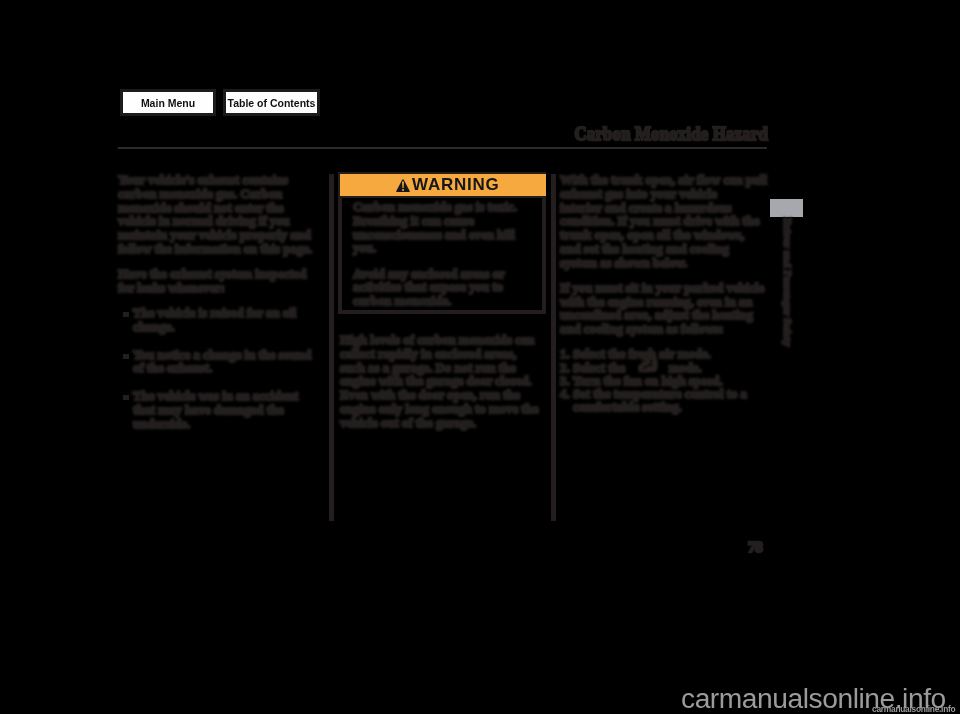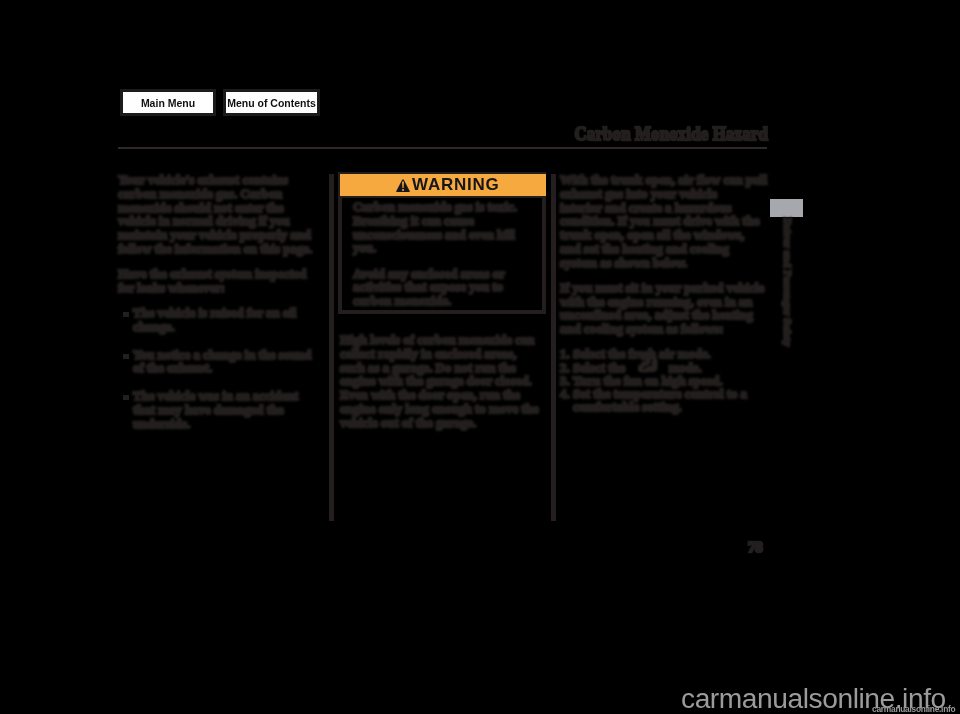--- a/index.html
+++ b/index.html
@@ -64,21 +64,21 @@
       -webkit-font-smoothing:antialiased;}
   #wm2{position:absolute;left:872px;top:705px;color:#9b9b9b;font-size:8.4px;
        font-family:"Liberation Sans",sans-serif;font-weight:bold;letter-spacing:-0.26px;
        line-height:8px;}
 </style>
 </head>
 <body>
 
 <div class="page">
   <div class="btn" id="btn-main">Main Menu</div>
-  <div class="btn" id="btn-toc">Menu of Contents</div>
+  <div class="btn" id="btn-toc">Table of Contents</div>
   <div id="title">Carbon Monoxide Hazard</div>
   <div id="rule"></div>
   <div class="vdiv" id="vd1"></div>
   <div class="vdiv" id="vd2"></div>
 
   <div class="bsq" style="top:312px"></div>
   <div class="bsq" style="top:353.5px"></div>
   <div class="bsq" style="top:395px"></div>
 
   <div class="col" id="col1">

